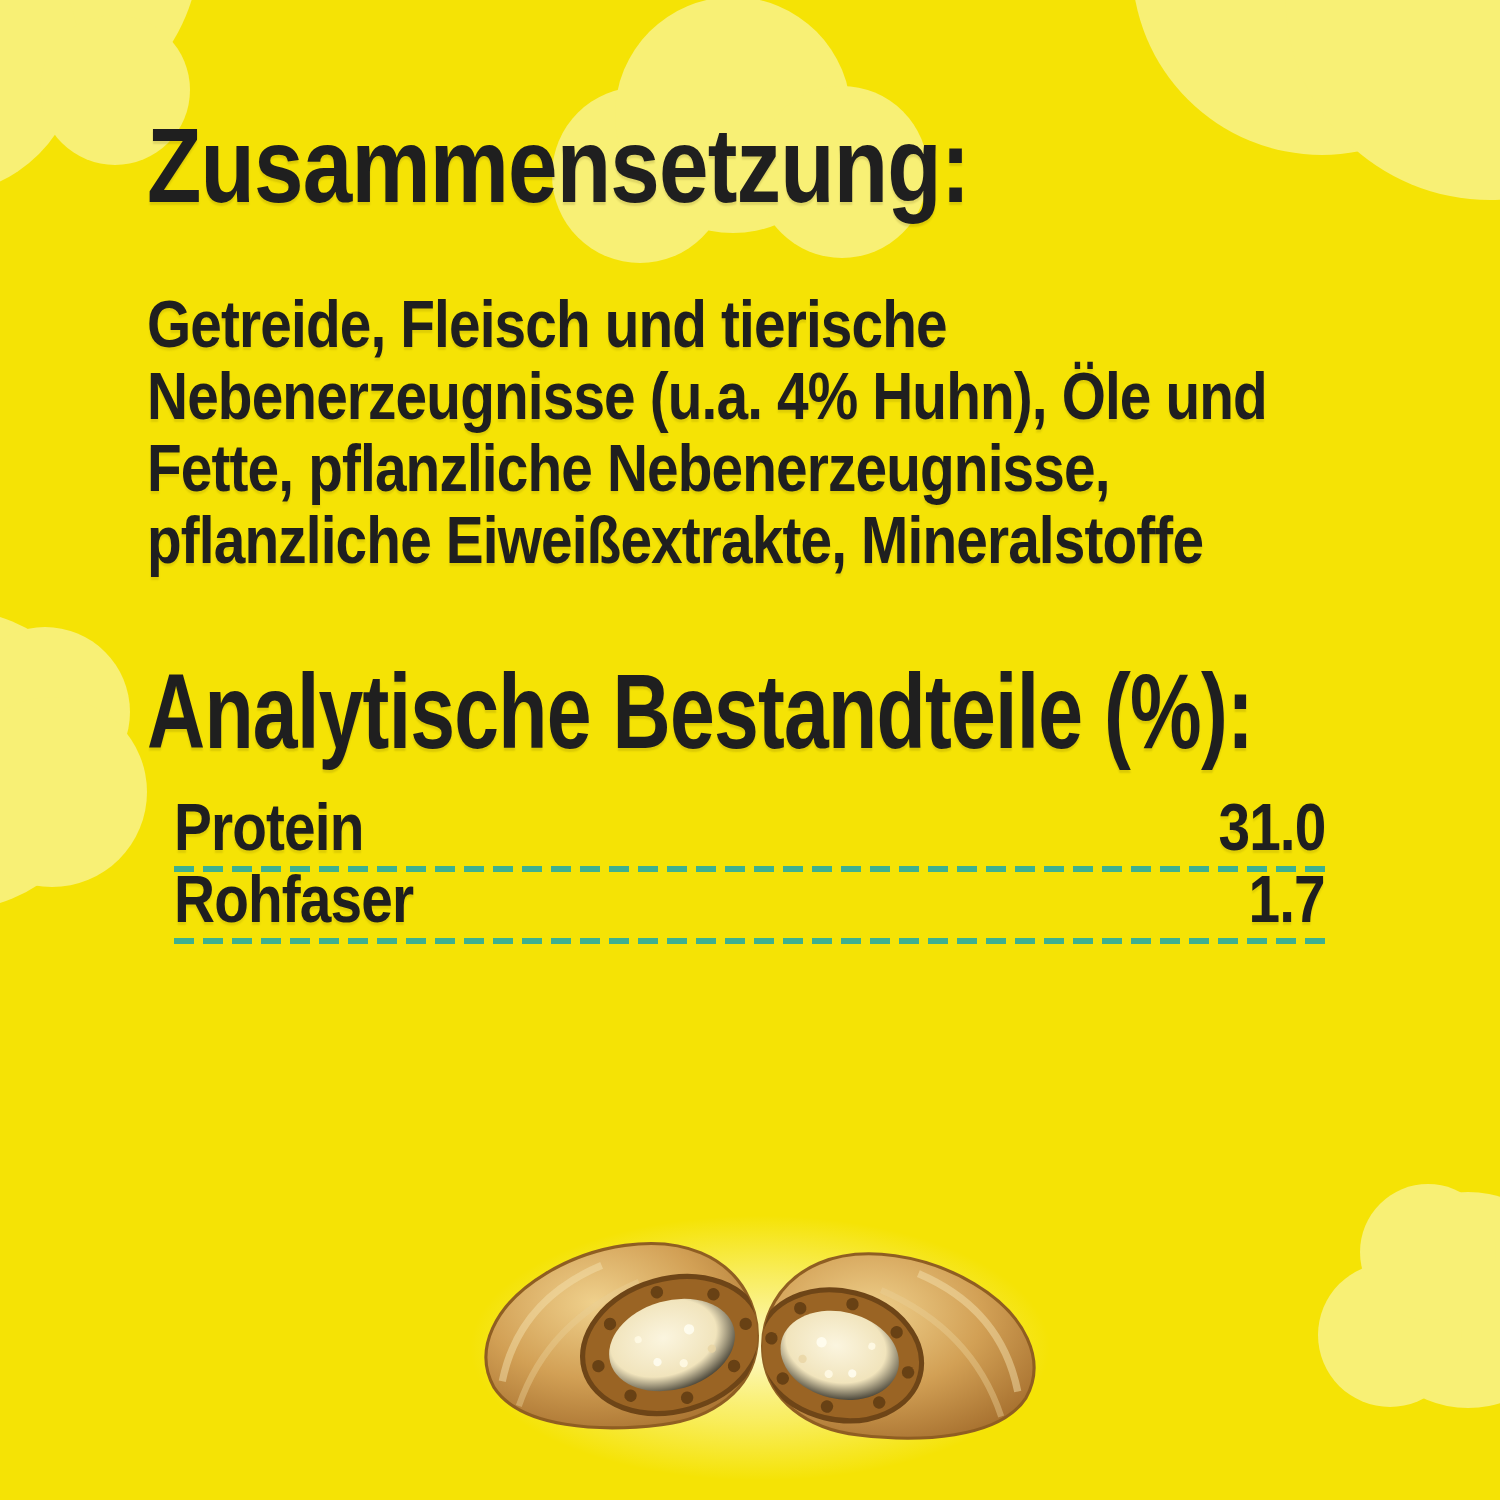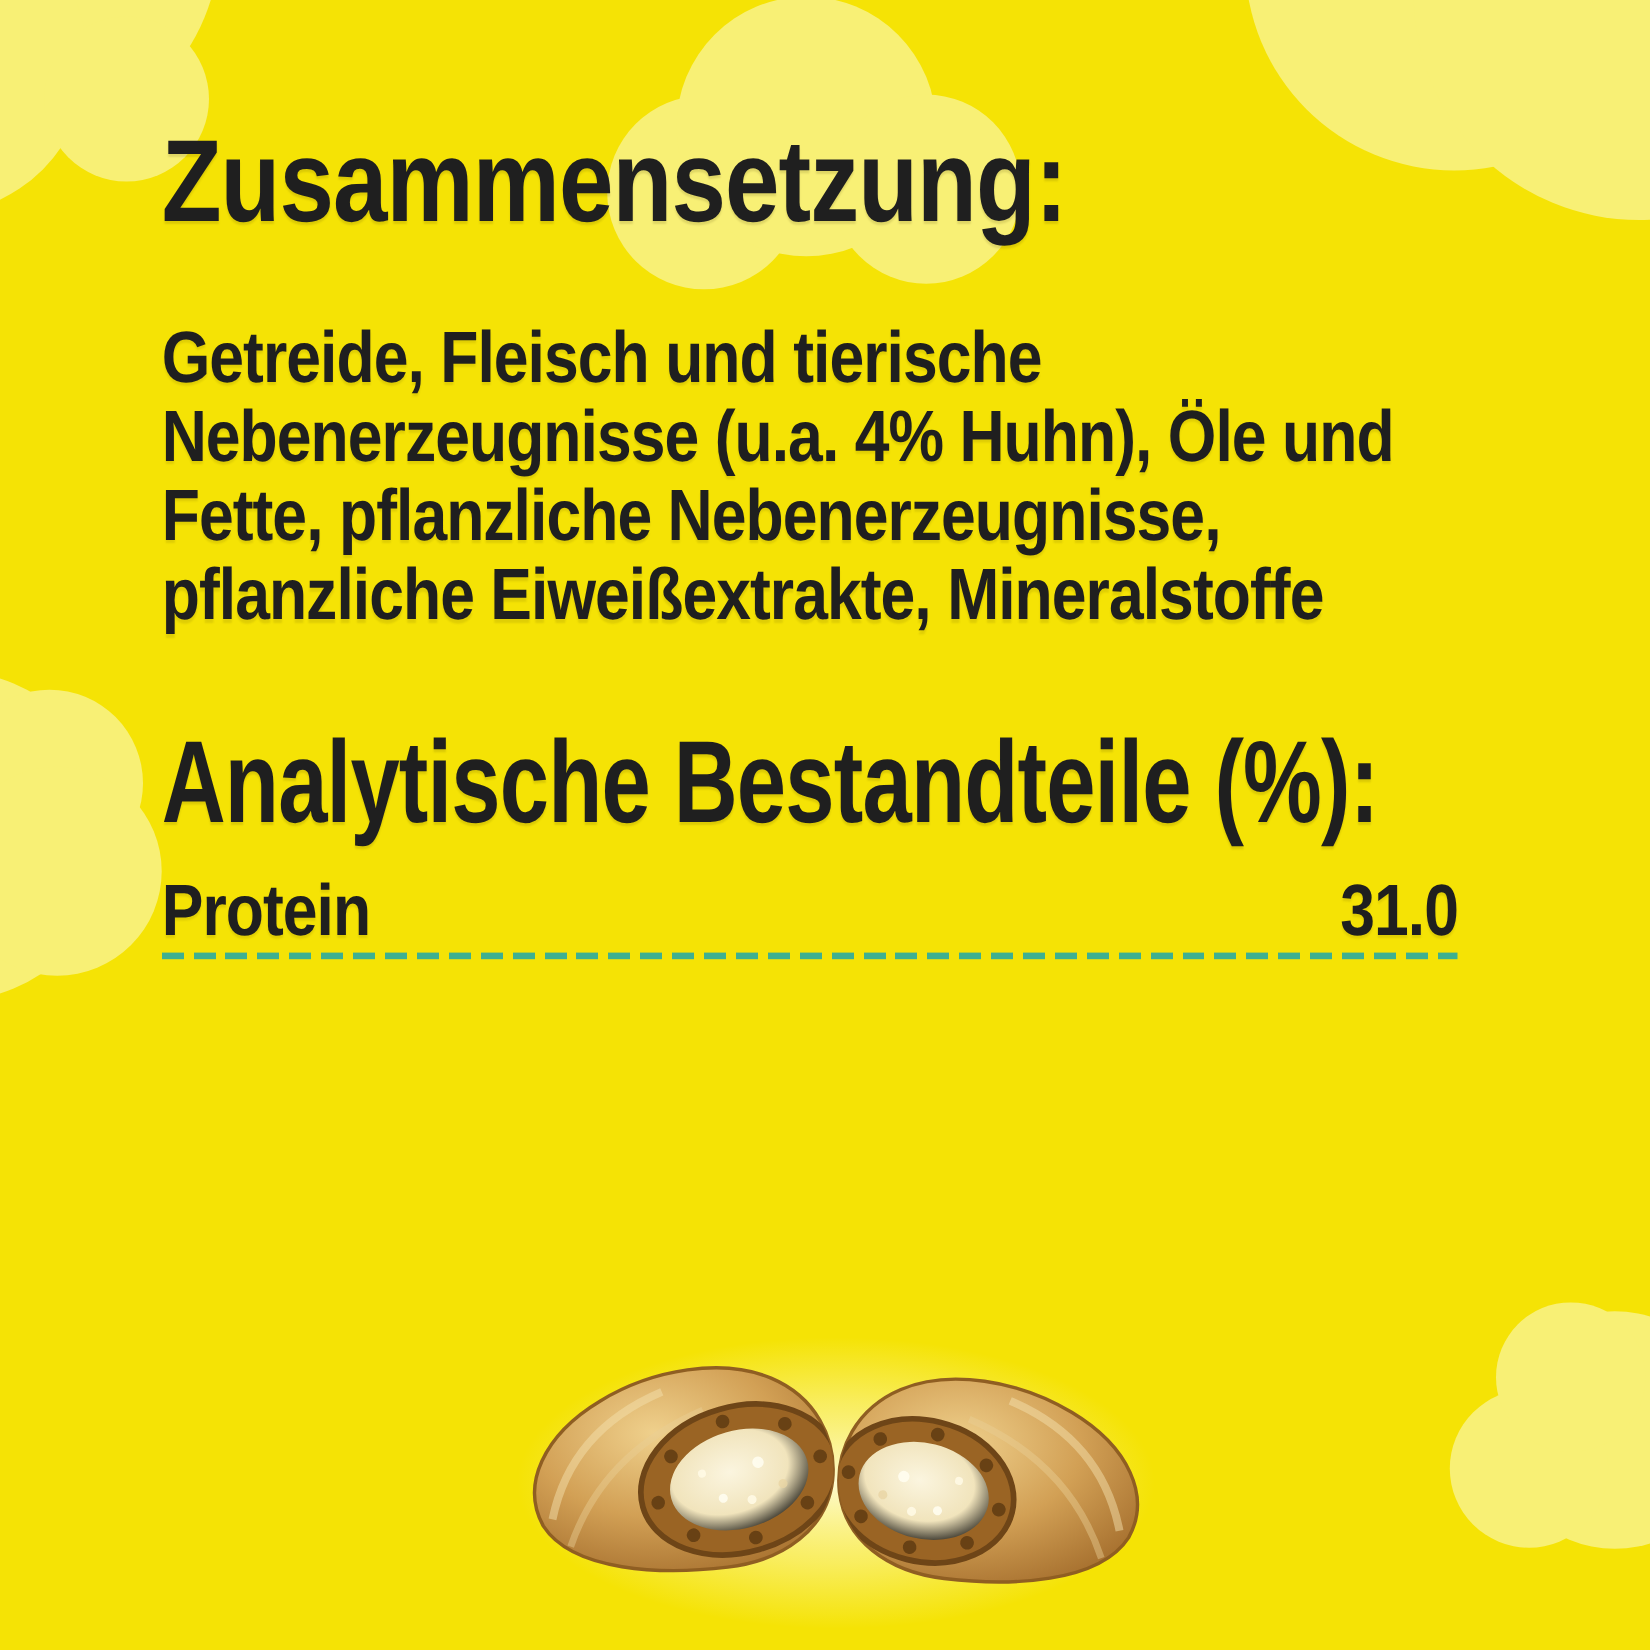--- a/index.html
+++ b/index.html
@@ -56,20 +56,21 @@
     text-shadow: 0 3px 2px rgba(70, 55, 0, 0.12);
   }
   .table {
     position: absolute;
     left: 147px; top: 800px;
     width: 1178px;
   }
   .row {
     position: relative;
     height: 72px;
+    margin-left: 27px;
   }
   .row::after {
     content: "";
     position: absolute;
     left: 0; right: 0; bottom: 0;
     height: 6px;
     background: repeating-linear-gradient(90deg,
       var(--dash, #3EB08F) 0 20px,
       transparent 20px 29px);
   }
@@ -137,20 +138,24 @@
     <div>Fette, pflanzliche Nebenerzeugnisse,</div>
     <div>pflanzliche Eiweißextrakte, Mineralstoffe</div>
   </div>
 
   <div class="heading h2">Analytische Bestandteile (%):</div>
 
   <div class="table">
     <div class="row">
       <span class="label">Protein</span>
       <span class="value">31.0</span>
+    </div>
+    <div class="row">
+      <span class="label">Rohfaser</span>
+      <span class="value">1.7</span>
     </div>
   </div>
 
   <svg class="treat" viewBox="0 0 570 270" xmlns="http://www.w3.org/2000/svg" aria-hidden="true">
     <defs>
       <radialGradient id="glowG" cx="50%" cy="50%" r="50%">
         <stop offset="0%" stop-color="#FEFBD8" stop-opacity="0.95"></stop>
         <stop offset="55%" stop-color="#FBF49A" stop-opacity="0.6"></stop>
         <stop offset="100%" stop-color="#FBF49A" stop-opacity="0"></stop>
       </radialGradient>

